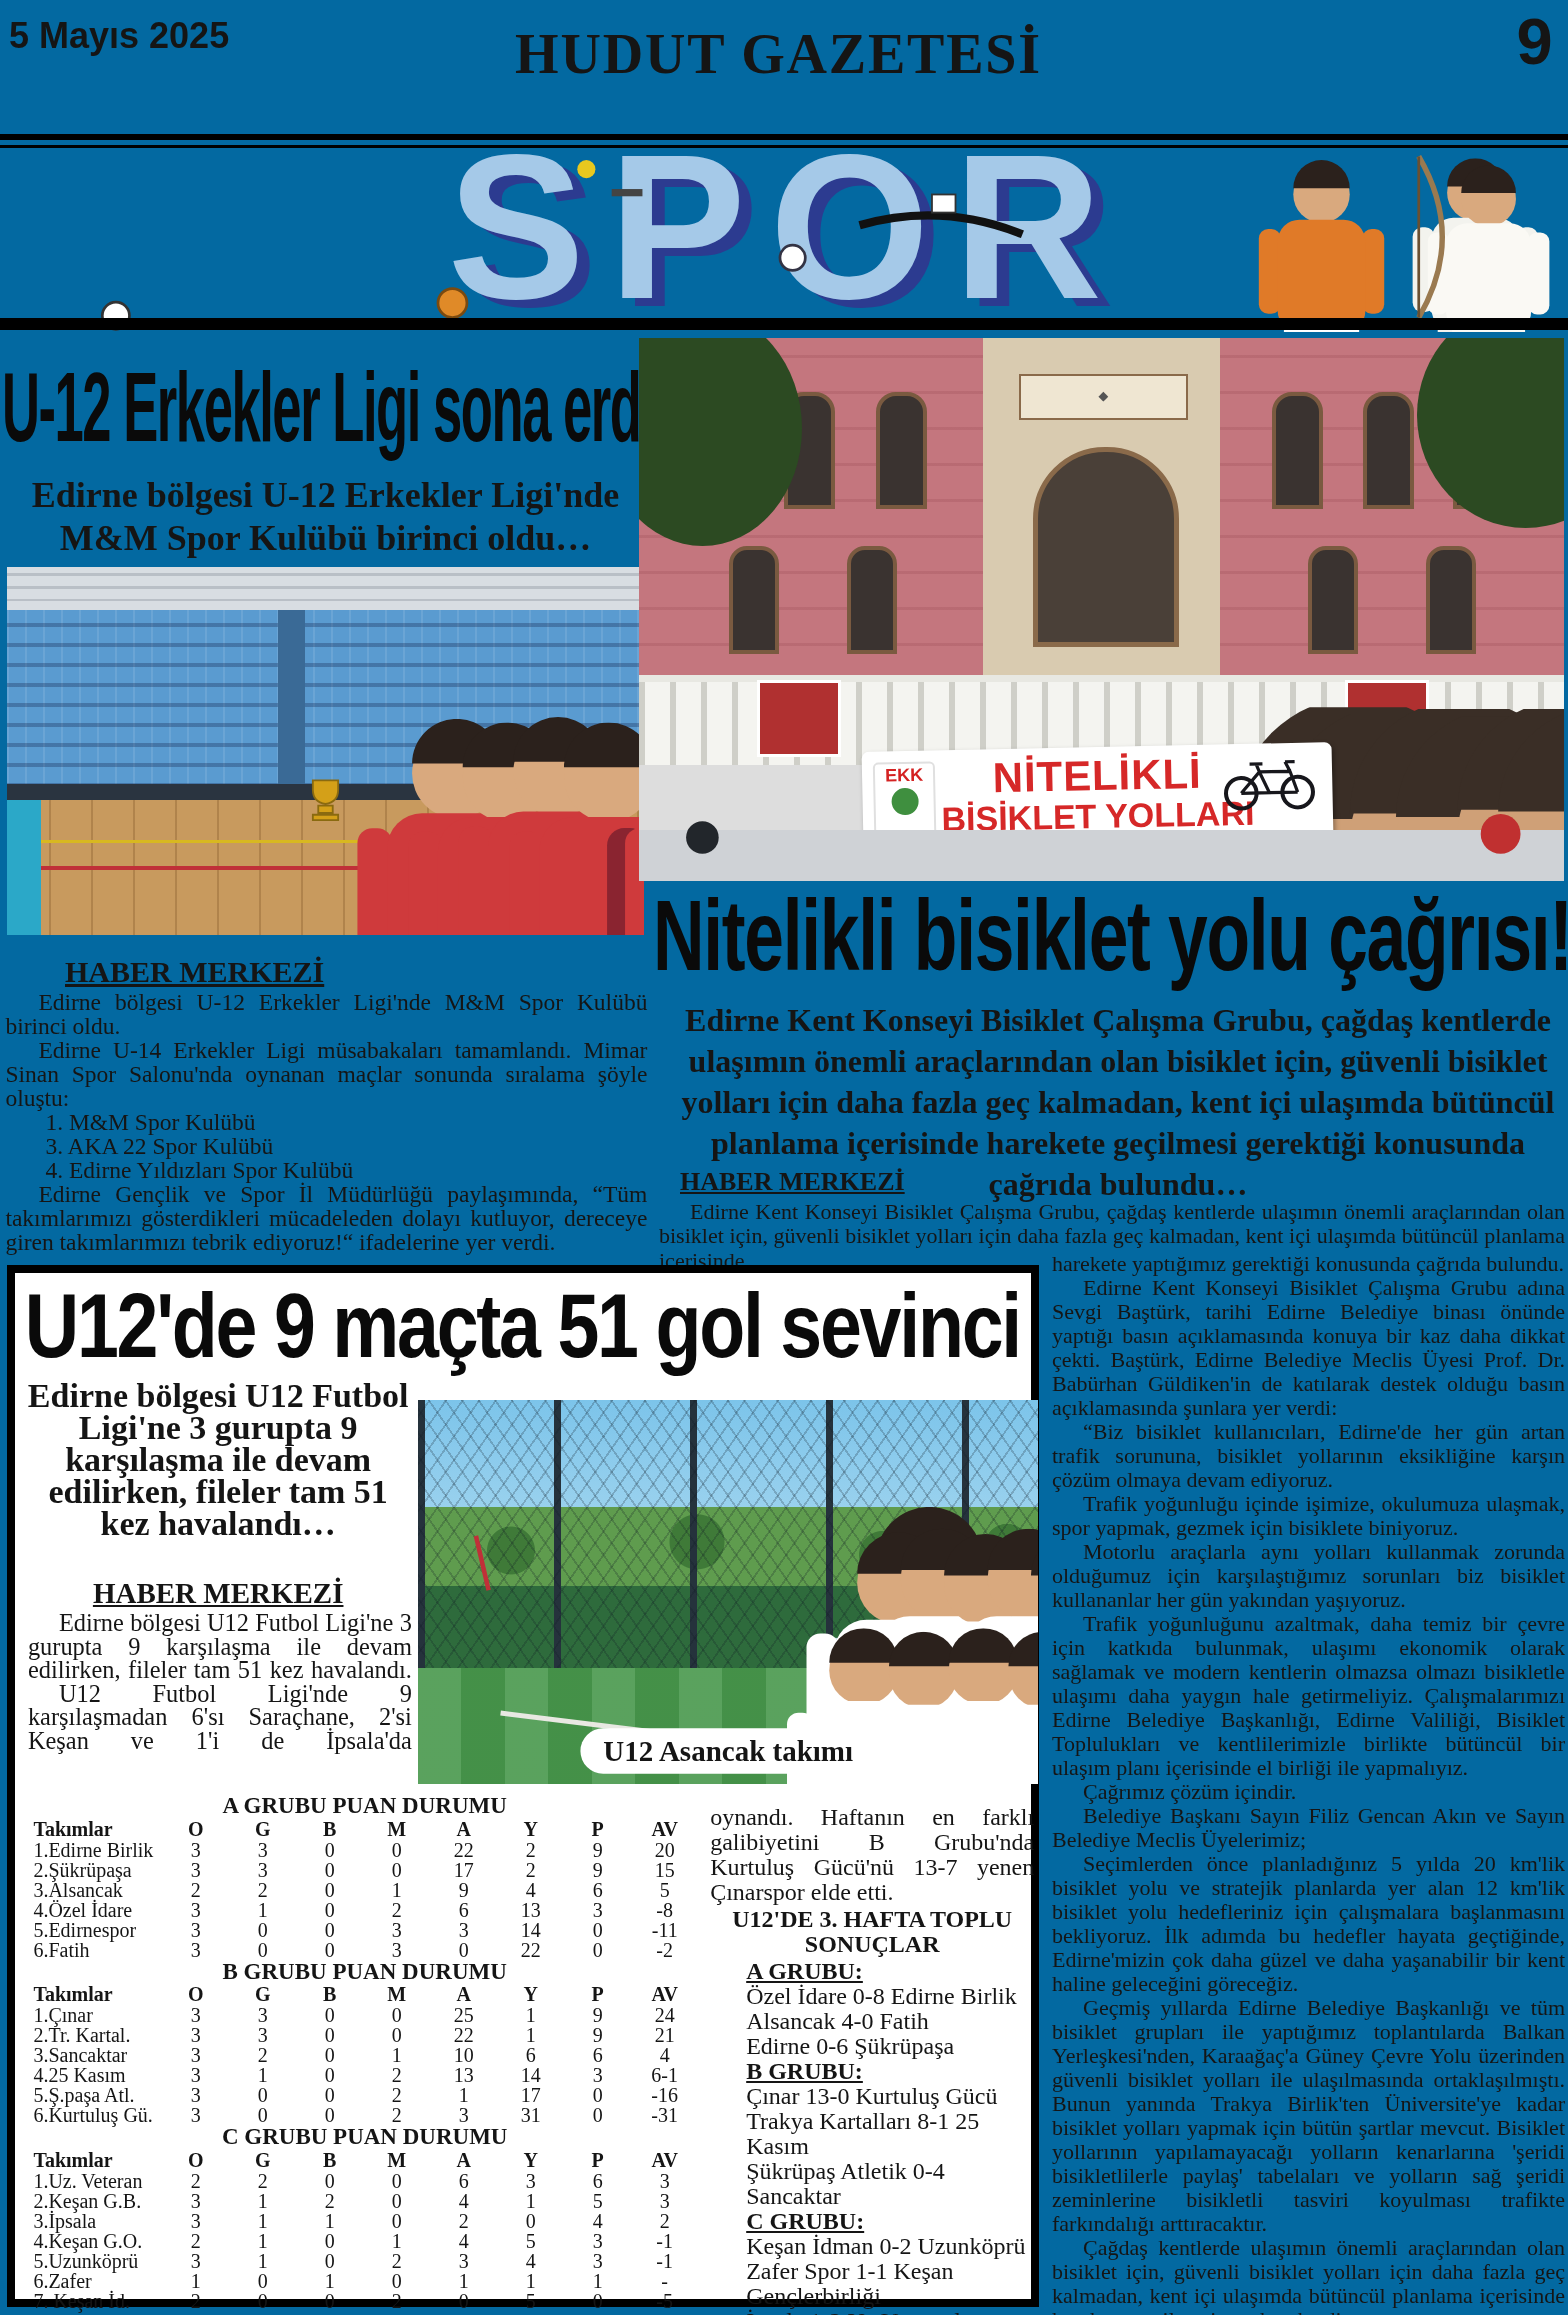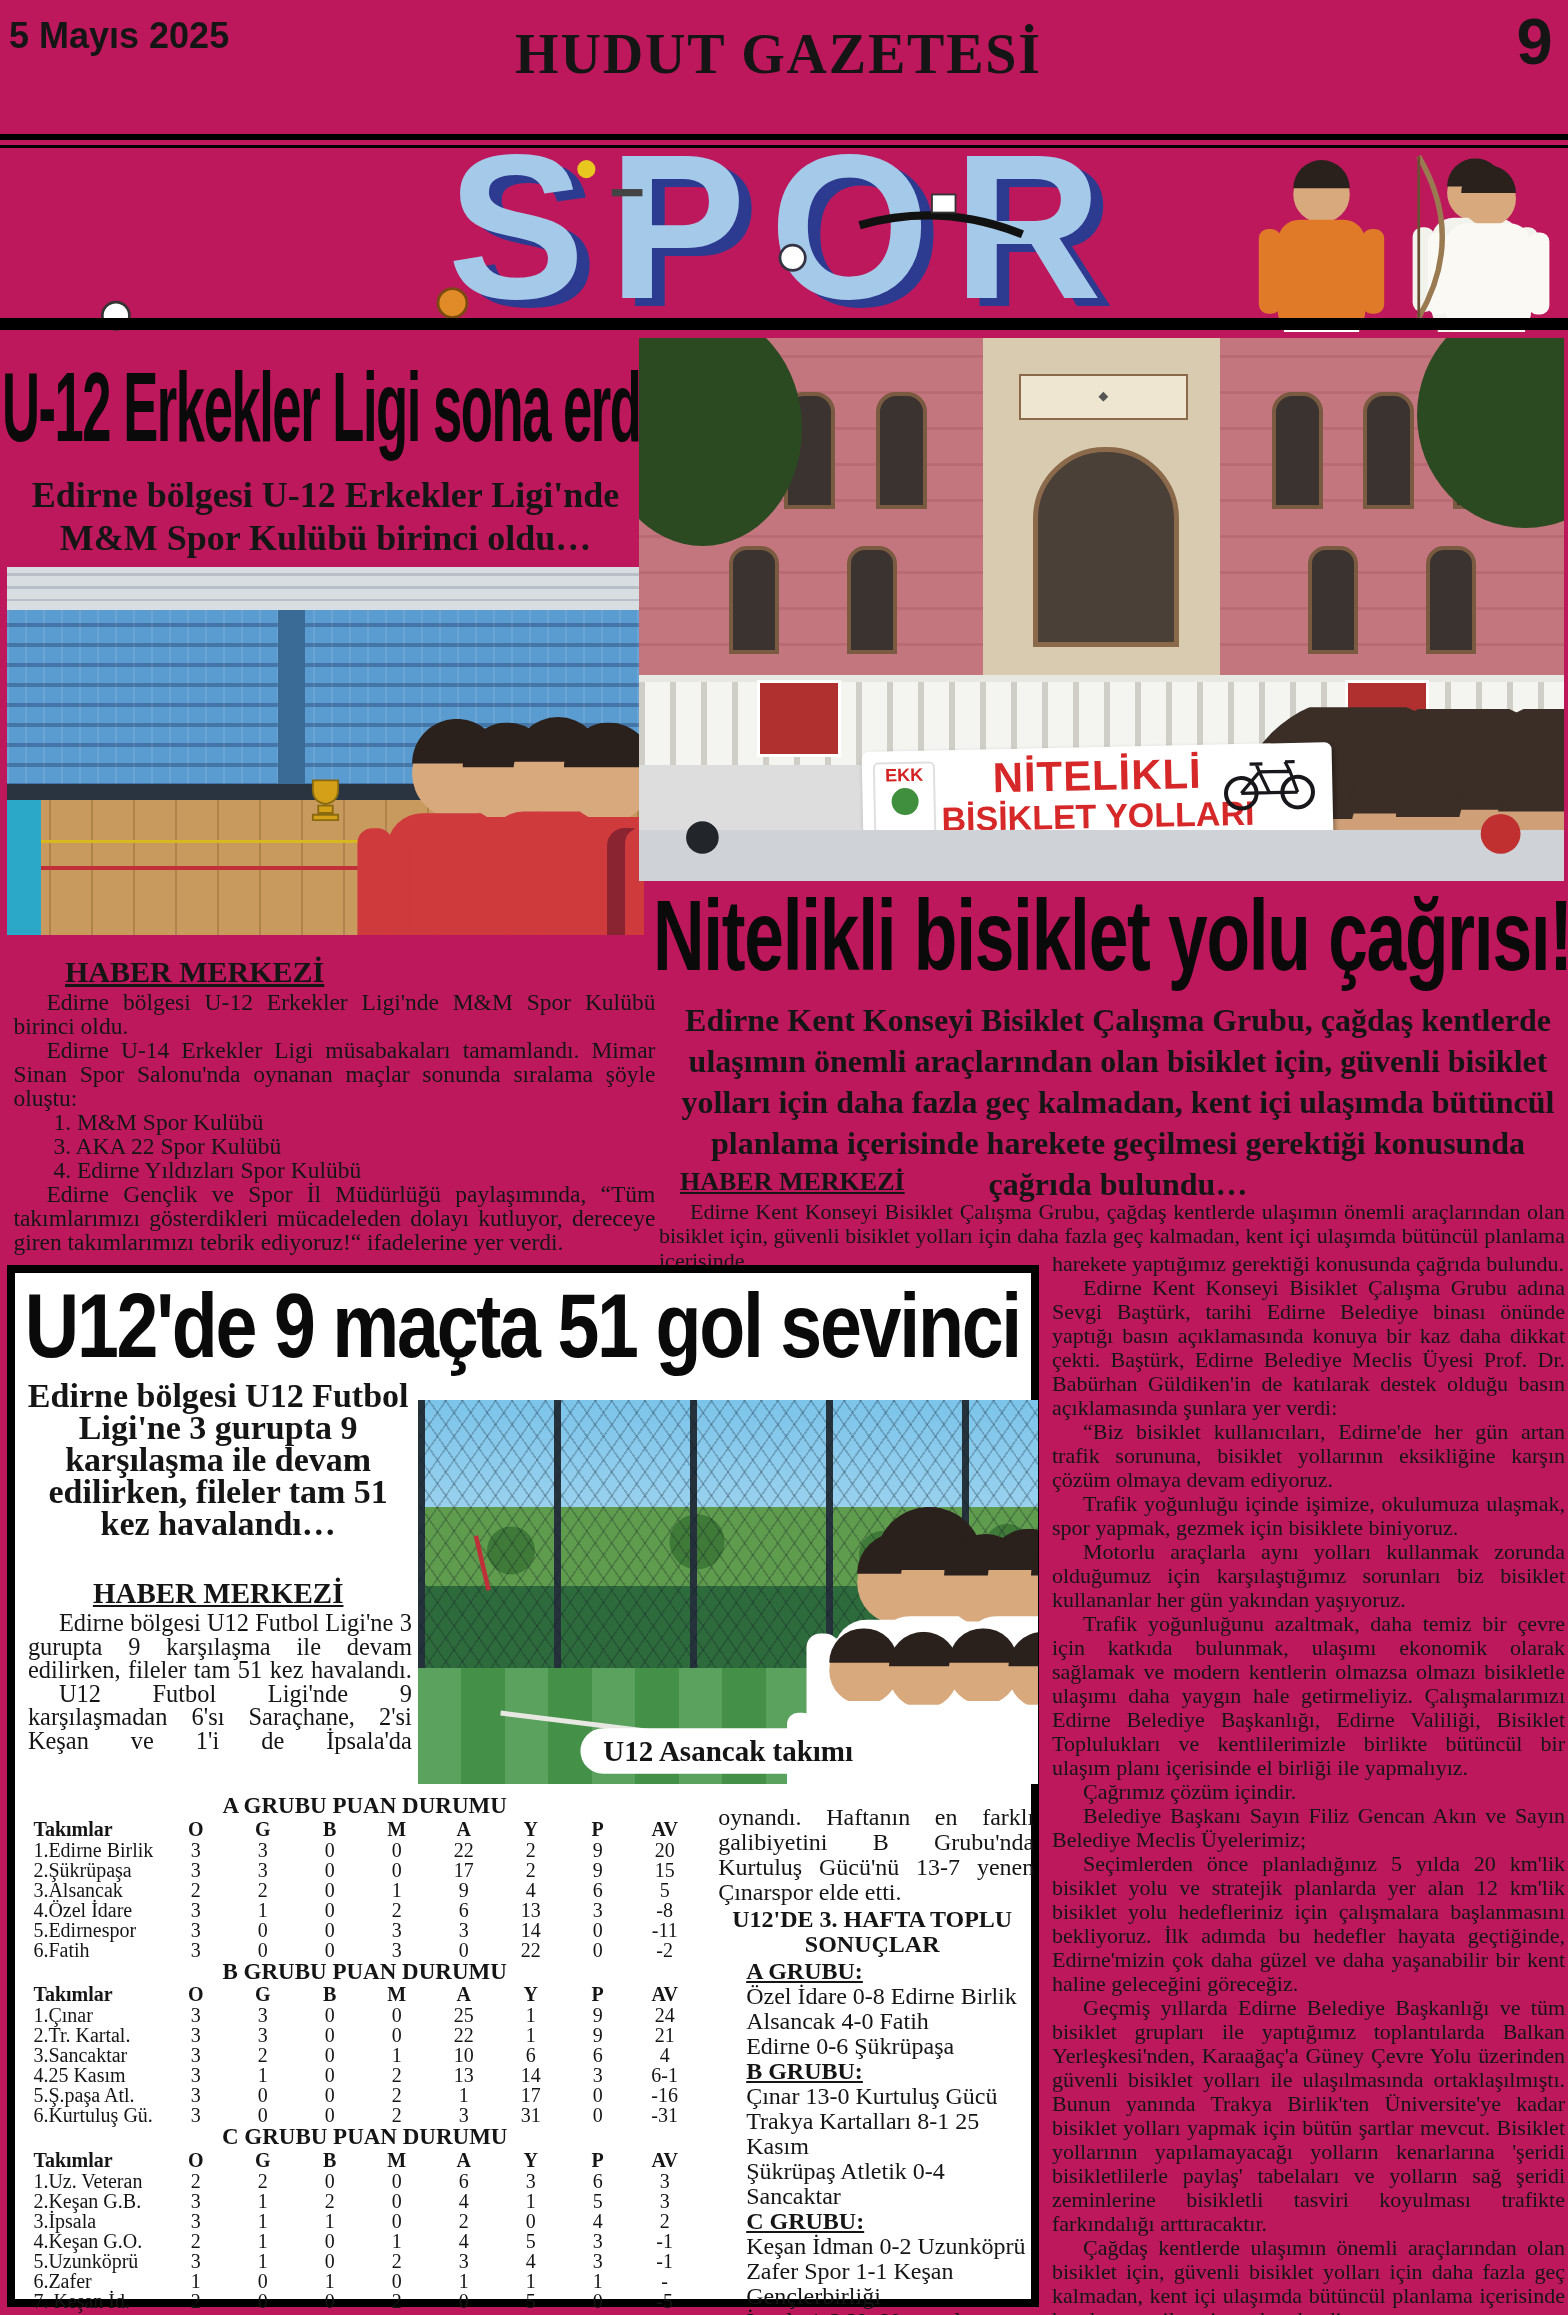--- a/index.html
+++ b/index.html
@@ -1,26 +1,26 @@
 <!DOCTYPE html>
 <html style="--ink: #151515; --spor-light: #a5c9e8; --spor-dark: #2c3b90; --banner-red: #d62828; --accent-red: #c03038;font-size:14.5px"><head>
 <meta charset="utf-8">
 <style>
   html,body{margin:0;padding:0;background:#888;}
-  #page{position:relative;width:1569px;height:2316px;background:#be185d;overflow:hidden;
+  #page{position:relative;width:1569px;height:2316px;background:#0369a1;overflow:hidden;
         font-family:"Liberation Serif",serif;color:var(--ink,#151515);}
   .abs{position:absolute;}
   .sans{font-family:"Liberation Sans",sans-serif;}
   .hl{font-family:"Liberation Sans",sans-serif;font-weight:bold;letter-spacing:-2.7px;color:#0a0a0a;}
   .fitwrap{display:flex;overflow:visible;}
   .fitwrap.center{justify-content:center;}
   .fit{display:inline-block;white-space:nowrap;transform-origin:0 50%;}
   .fitwrap.center .fit{transform-origin:50% 50%;}
   .byline{font-weight:bold;text-decoration:underline;font-family:"Liberation Serif",serif;}
-  .just{text-align:justify;margin-left:8px;}
+  .just{text-align:justify;}
   .jlast{text-align:justify;-moz-text-align-last:justify;text-align-last:justify;}
   p{margin:0;}
   .photo{position:absolute;overflow:hidden;background:#ddd;}
   
   #date{left:9px;top:14.5px;font-size:36px;font-weight:bold;}
   #masthead{left:501px;top:22px;width:555px;}
   #masthead .fit{font-family:"Liberation Serif",serif;font-weight:bold;font-size:56px;letter-spacing:1.8px;}
   #pagenum{right:16.3px;top:3.6px;font-size:65px;font-weight:bold;}
   .rule1{left:0;top:134px;width:1569px;height:6.3px;background:#000;}
   .rule2{left:0;top:145px;width:1569px;height:2.7px;background:#000;}

